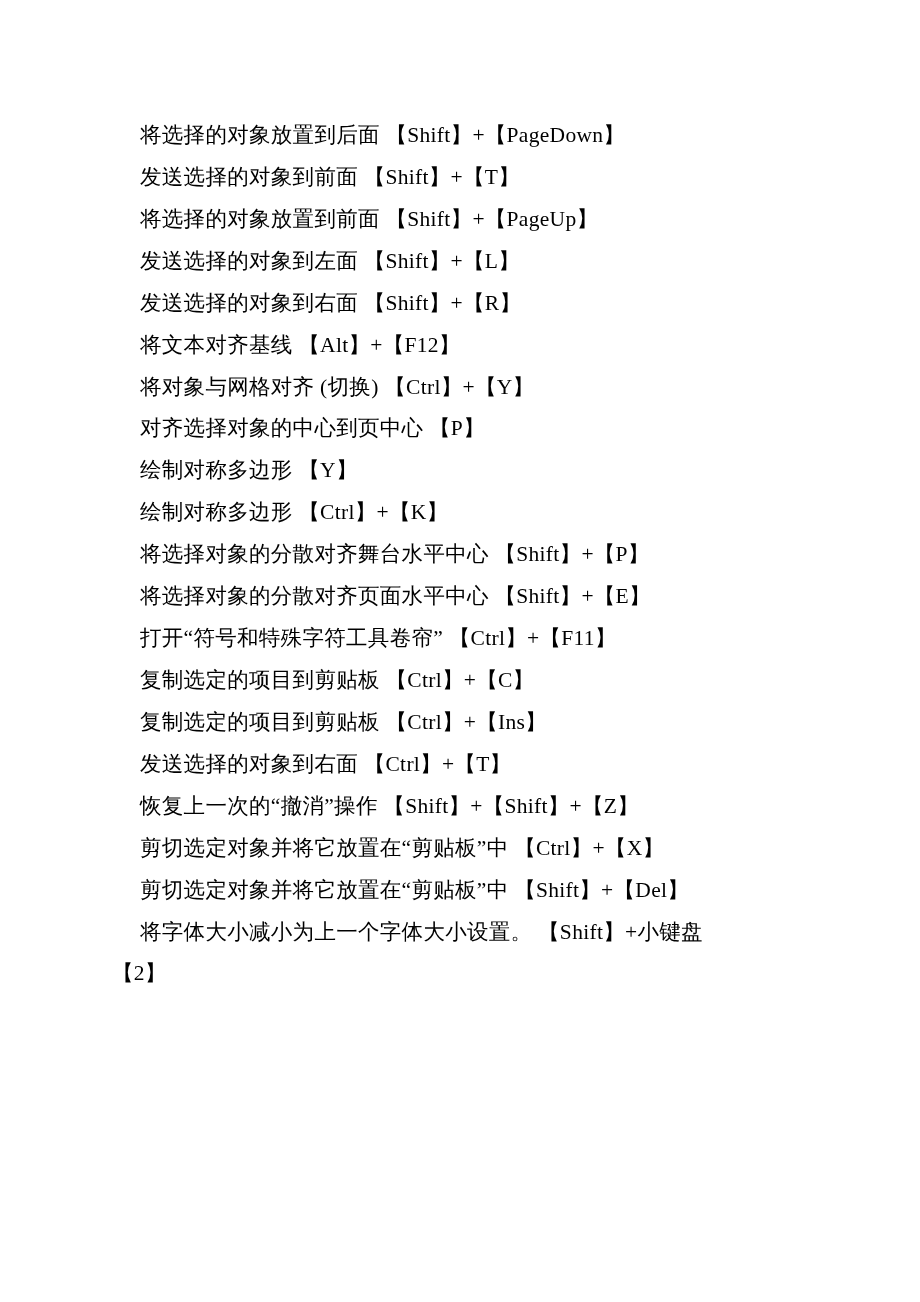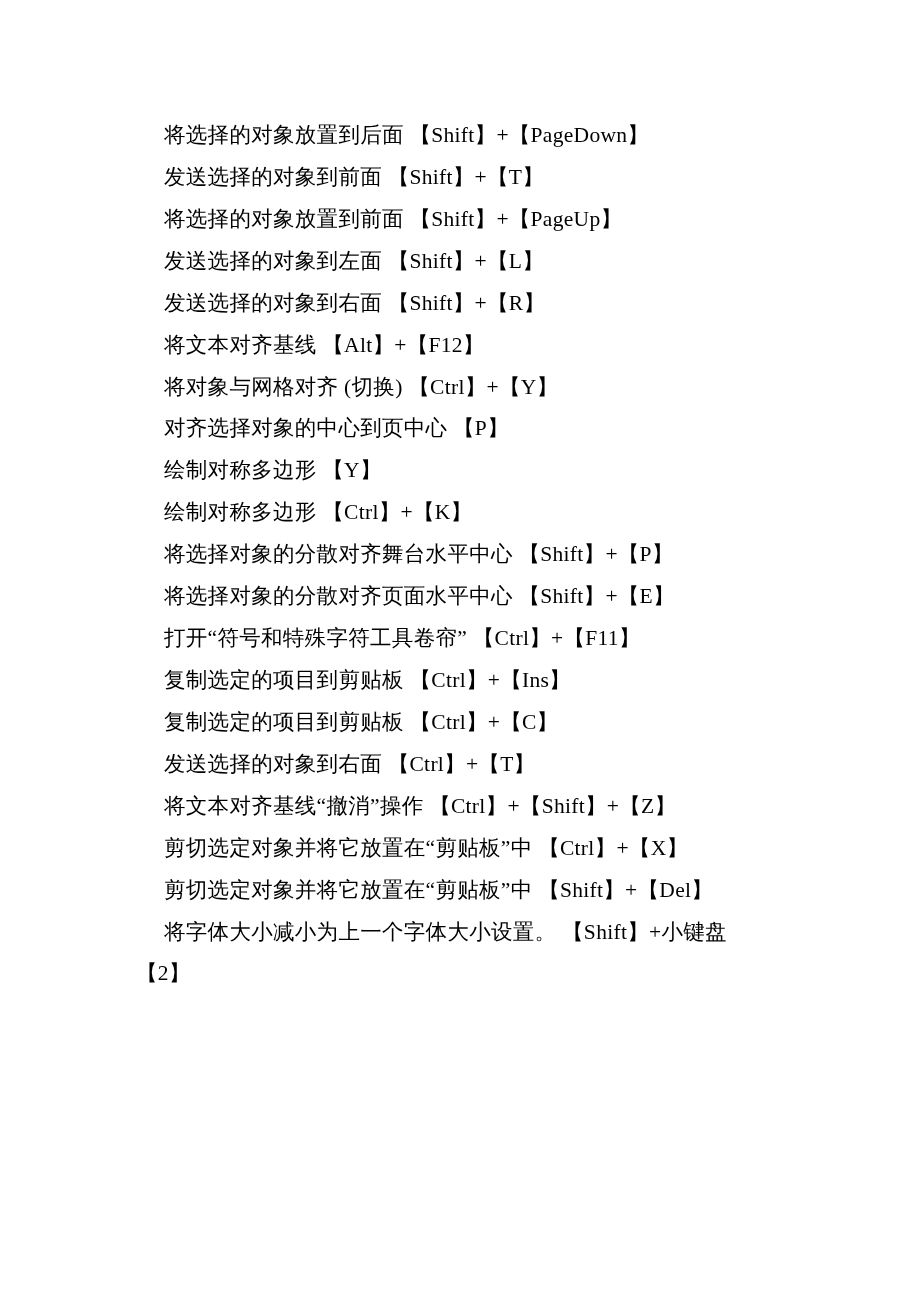--- a/index.html
+++ b/index.html
@@ -10,21 +10,21 @@
     body {
       width: 920px;
       height: 1302px;
       background: #ffffff;
       font-family: "SimSun", "宋体", serif;
       position: relative;
     }
     .content {
       position: absolute;
       top: 115px;
-      left: 136px;
+      left: 112px;
       right: 120px;
     }
     .line {
       font-size: 21.5px;
       color: #000000;
       line-height: 1.95;
       letter-spacing: 0.3px;
       white-space: nowrap;
     }
     .indent {
@@ -44,21 +44,21 @@
   <div class="line indent">发送选择的对象到左面 【Shift】+【L】</div>
   <div class="line indent">发送选择的对象到右面 【Shift】+【R】</div>
   <div class="line indent">将文本对齐基线 【Alt】+【F12】</div>
   <div class="line indent">将对象与网格对齐 (切换) 【Ctrl】+【Y】</div>
   <div class="line indent">对齐选择对象的中心到页中心 【P】</div>
   <div class="line indent">绘制对称多边形 【Y】</div>
   <div class="line indent">绘制对称多边形 【Ctrl】+【K】</div>
   <div class="line indent">将选择对象的分散对齐舞台水平中心 【Shift】+【P】</div>
   <div class="line indent">将选择对象的分散对齐页面水平中心 【Shift】+【E】</div>
   <div class="line indent">打开“符号和特殊字符工具卷帘” 【Ctrl】+【F11】</div>
+  <div class="line indent">复制选定的项目到剪贴板 【Ctrl】+【C】</div>
   <div class="line indent">复制选定的项目到剪贴板 【Ctrl】+【Ins】</div>
-  <div class="line indent">复制选定的项目到剪贴板 【Ctrl】+【C】</div>
   <div class="line indent">发送选择的对象到右面 【Ctrl】+【T】</div>
-  <div class="line indent">将文本对齐基线“撤消”操作 【Ctrl】+【Shift】+【Z】</div>
+  <div class="line indent">恢复上一次的“撤消”操作 【Shift】+【Shift】+【Z】</div>
   <div class="line indent">剪切选定对象并将它放置在“剪贴板”中 【Ctrl】+【X】</div>
   <div class="line indent">剪切选定对象并将它放置在“剪贴板”中 【Shift】+【Del】</div>
   <div class="line indent">将字体大小减小为上一个字体大小设置。 【Shift】+小键盘</div>
   <div class="line no-indent">【2】</div>
 </div>
 
 </body></html>

